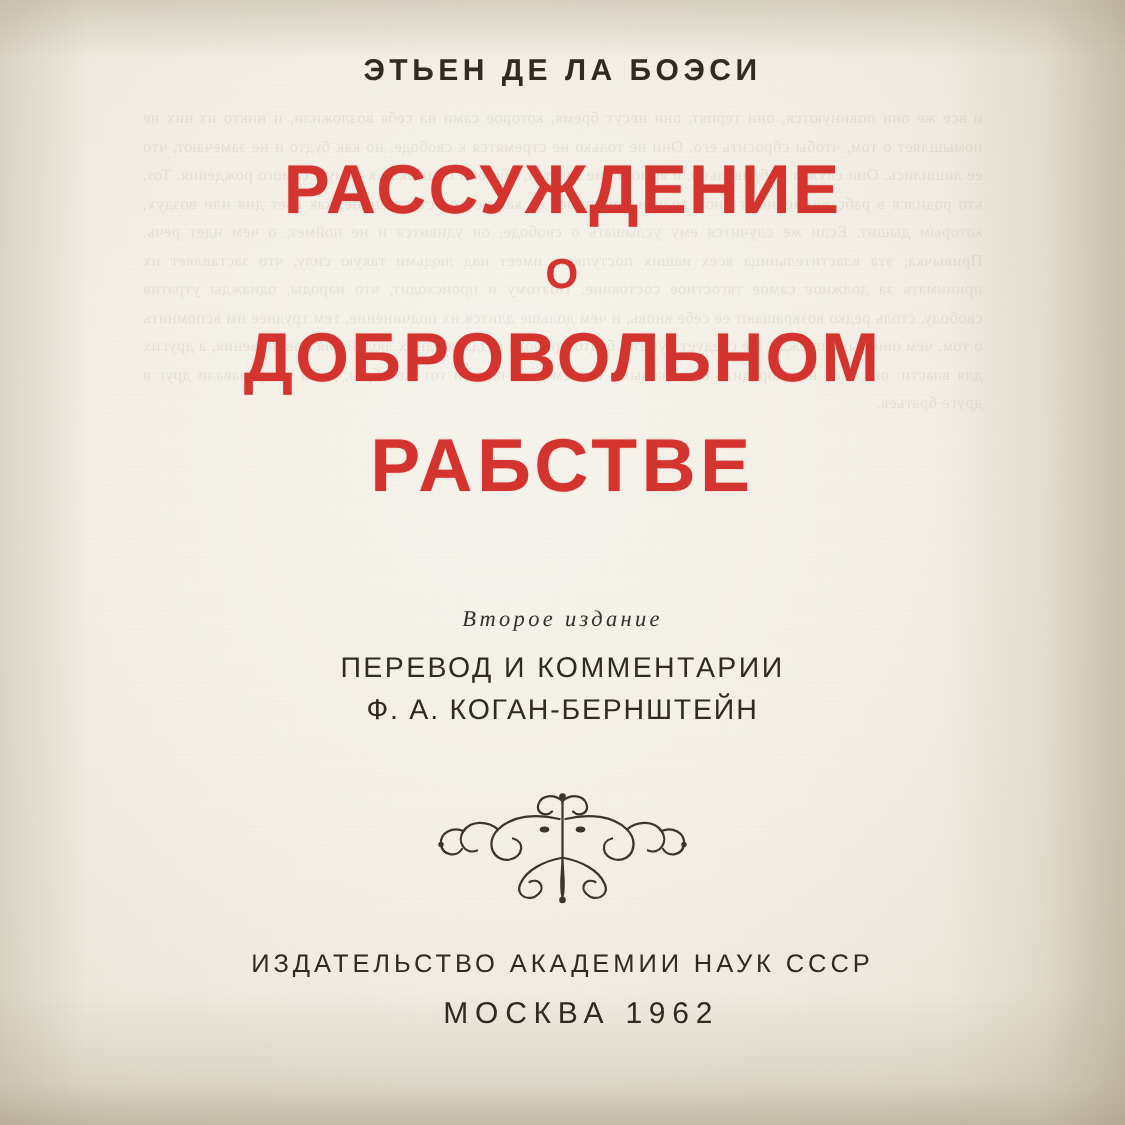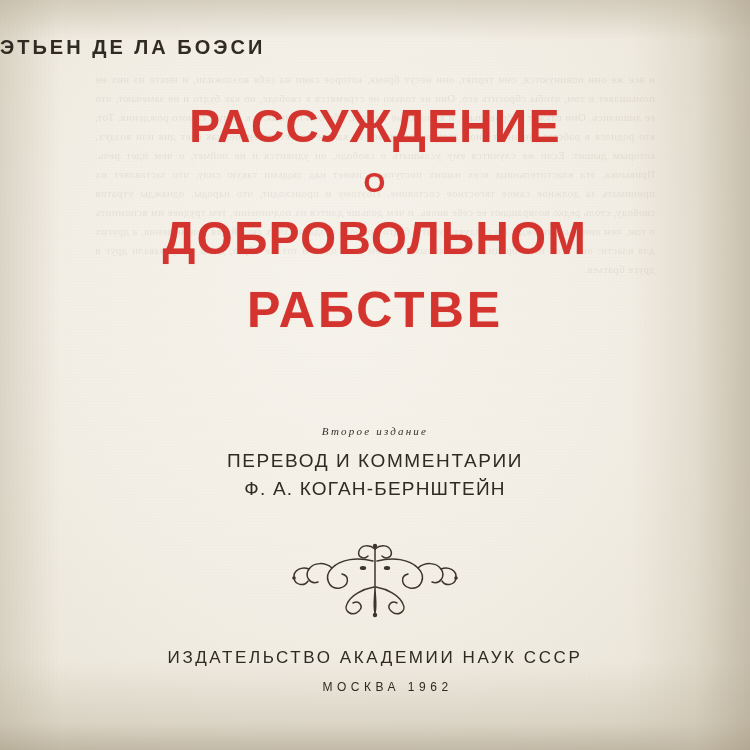--- a/index.html
+++ b/index.html
@@ -96,21 +96,21 @@
     text-align: center;
   }
 
   .author {
     margin-top: 36px;
     font-family: "Liberation Sans", sans-serif;
     font-size: 20px;
     font-weight: 600;
     letter-spacing: 3.0px;
     color: #2f2a22;
-    text-align: left;
+    text-align: center;
   }
 
   .title {
     color: #d4332e;
     font-family: "Liberation Sans", sans-serif;
     font-weight: 600;
     text-align: center;
     text-shadow: 0 0 1px rgba(212,51,46,0.35);
   }
   .title-line1 {
@@ -128,24 +128,24 @@
     font-size: 46px;
     letter-spacing: 1.5px;
   }
   .title-line4 {
     margin-top: 16px;
     font-size: 50px;
     letter-spacing: 3px;
   }
 
   .edition {
-    margin-top: 86px;
+    margin-top: 66px;
     font-family: "Liberation Serif", serif;
     font-style: italic;
-    font-size: 11px;
+    font-size: 15px;
     letter-spacing: 2.2px;
     color: #33302a;
   }
   .translator {
     margin-top: 13px;
     font-family: "Liberation Sans", sans-serif;
     font-size: 19px;
     letter-spacing: 1.6px;
     color: #2f2a22;
   }
@@ -168,21 +168,21 @@
   .imprint {
     margin-top: 28px;
     font-family: "Liberation Sans", sans-serif;
     font-size: 17px;
     letter-spacing: 2.6px;
     color: #2f2a22;
   }
   .city-year {
     margin-top: 12px;
     font-family: "Liberation Sans", sans-serif;
-    font-size: 12px;
+    font-size: 20px;
     letter-spacing: 4.5px;
     color: #2f2a22;
     padding-left: 25px;
   }
 
   
   .grain {
     position: absolute;
     inset: 0;
     z-index: 4;

